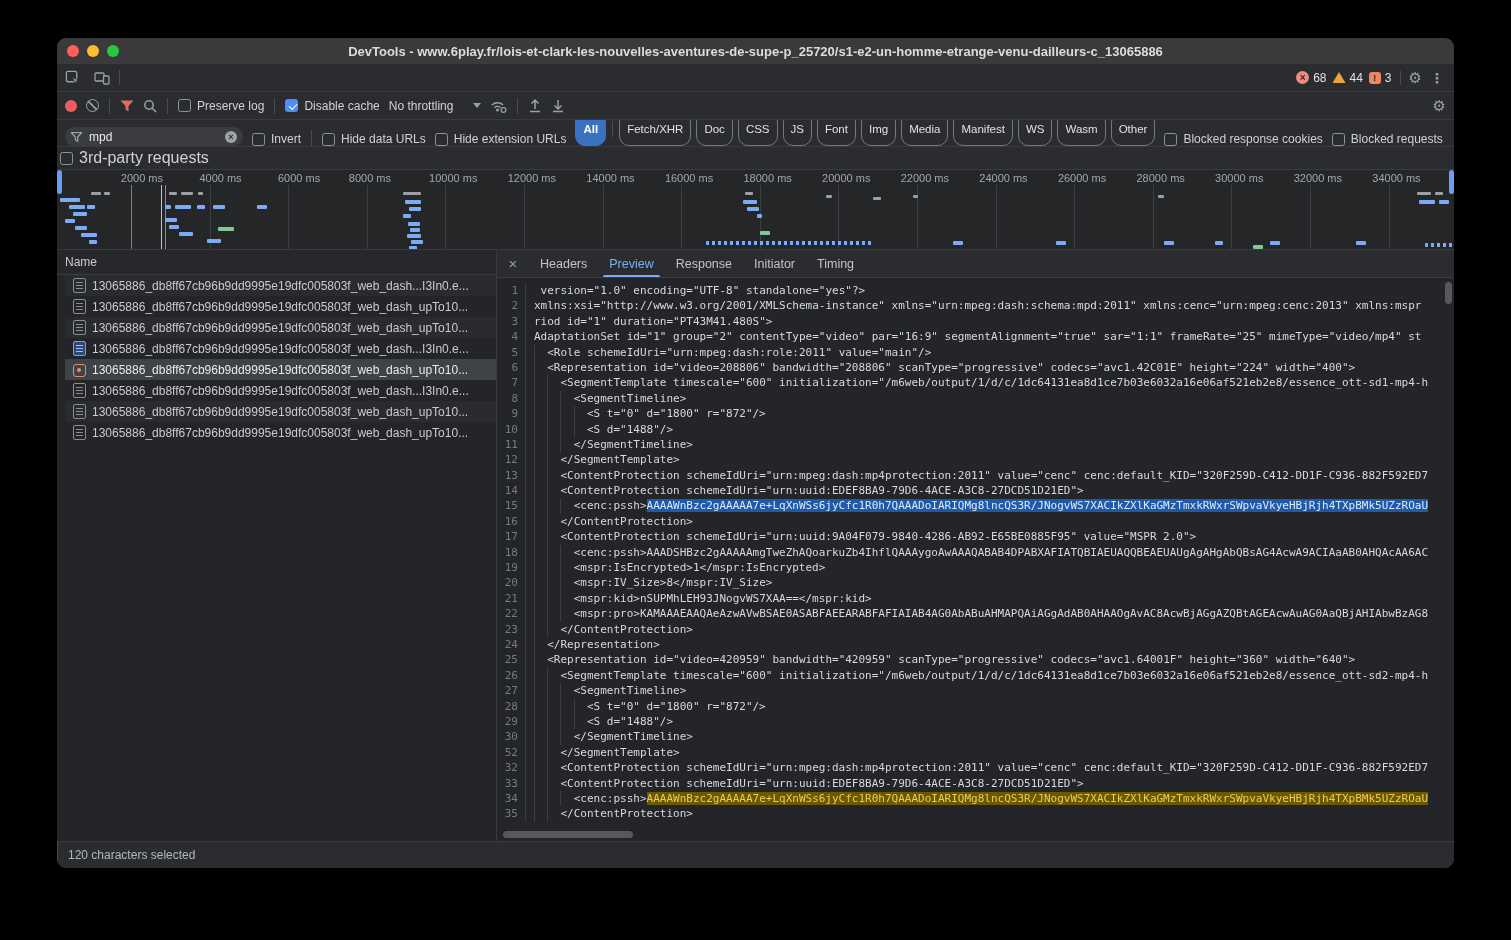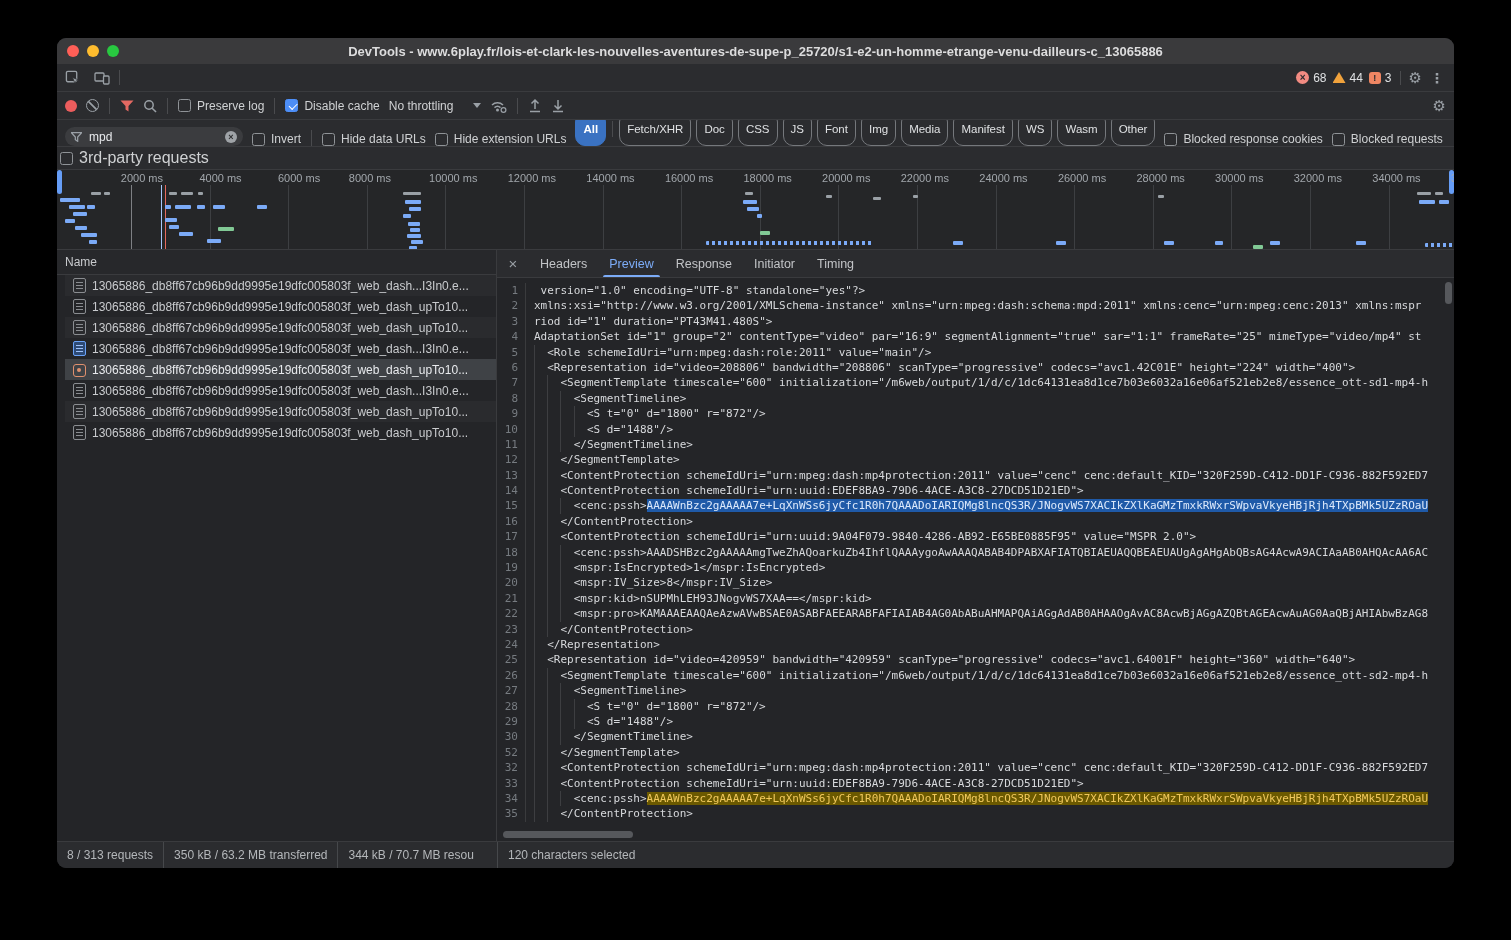--- a/index.html
+++ b/index.html
@@ -440,21 +440,16 @@
             <div id="vthumb"></div>
           </div>
         <div id="hscroll">
             <div id="hthumb"></div>
           </div>
       </div>
     </div>
   </div>
 
   <div id="statusbar">
-    <div id="status-left">
-        <div class="sitem">8 / 313 requests</div>
-        <div class="sitem">350 kB / 63.2 MB transferred</div>
-        <div class="sitem">344 kB / 70.7 MB resou</div>
-      </div>
     <div id="status-right">120 characters selected</div>
   </div>
 
 </div>
 
 </body></html>

